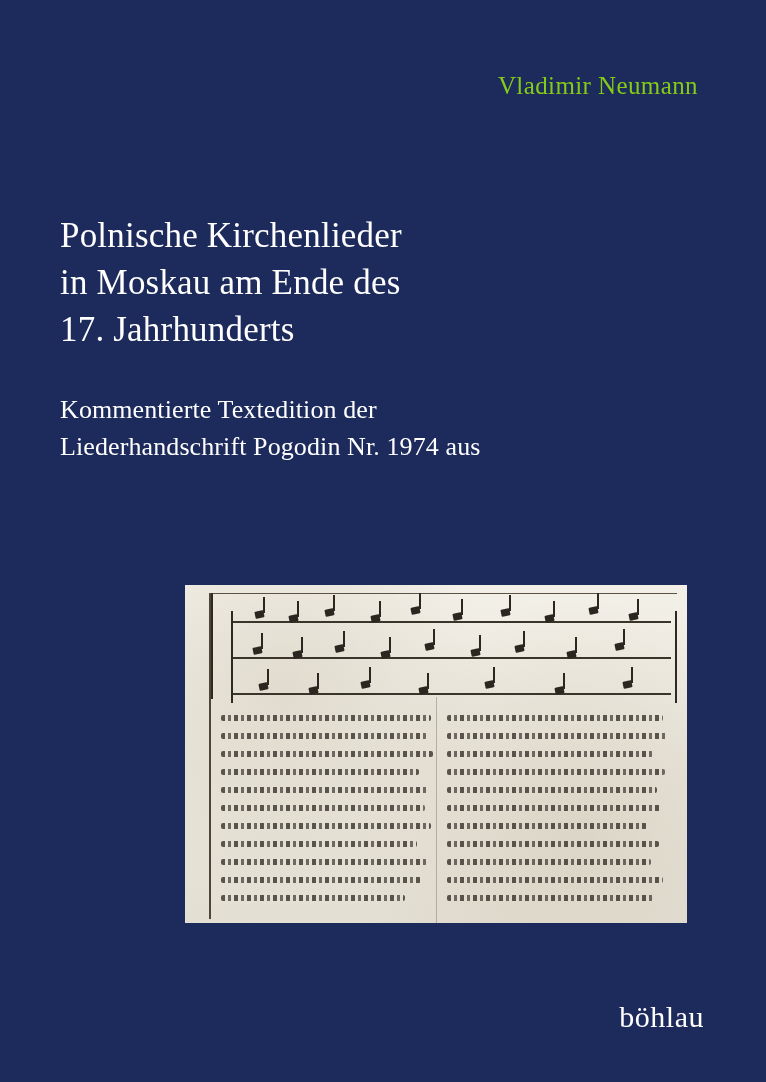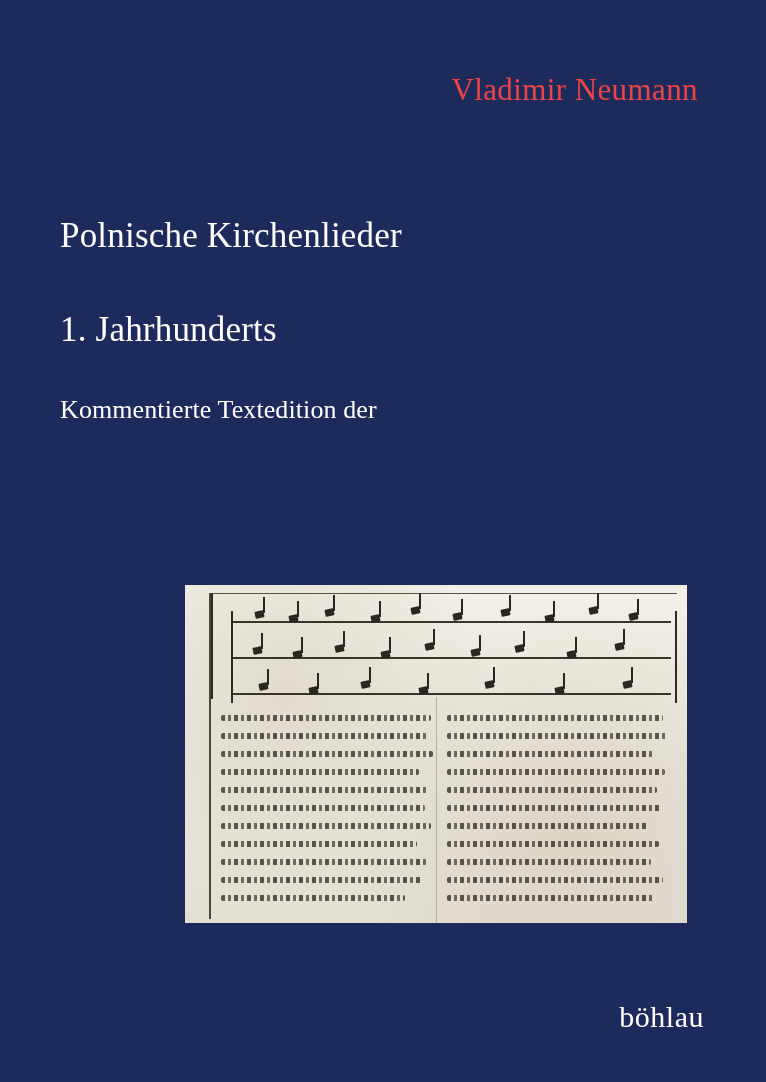--- a/index.html
+++ b/index.html
@@ -17,22 +17,22 @@
     width: 766px;
     height: 1082px;
     background: #1d2a5c;
     overflow: hidden;
     box-sizing: border-box;
   }
   .author {
     position: absolute;
     top: 72px;
     right: 68px;
-    color: #ef4444;
-    font-size: 31px;
+    color: #84cc16;
+    font-size: 25px;
     letter-spacing: 0.4px;
     text-align: right;
     font-family: "Liberation Serif", serif;
   }
   .title-block {
     position: absolute;
     top: 212px;
     left: 60px;
     right: 62px;
     color: #ffffff;
@@ -139,26 +139,26 @@
 </head>
 <body>
 
 <div class="cover">
 
   <div class="author">Vladimir Neumann</div>
 
   <div class="title-block">
     <h1 class="title">
       <span>Polnische Kirchenlieder</span><br>
-      <br>
-      <span>1. Jahrhunderts</span>
+      <span>in Moskau am Ende des</span><br>
+      <span>17. Jahrhunderts</span>
     </h1>
     <div class="subtitle">
       <span>Kommentierte Textedition der</span><br>
-      <br>
+      <span>Liederhandschrift Pogodin Nr. 1974 aus</span><br>
     </div>
   </div>
 
   <div class="facsimile">
     <div class="fac-inner"></div>
     <div class="fac-border"></div>
 
     <div class="staff" style="top:36px"></div>
     <div class="staff" style="top:72px"></div>
     <div class="staff" style="top:108px"></div>

